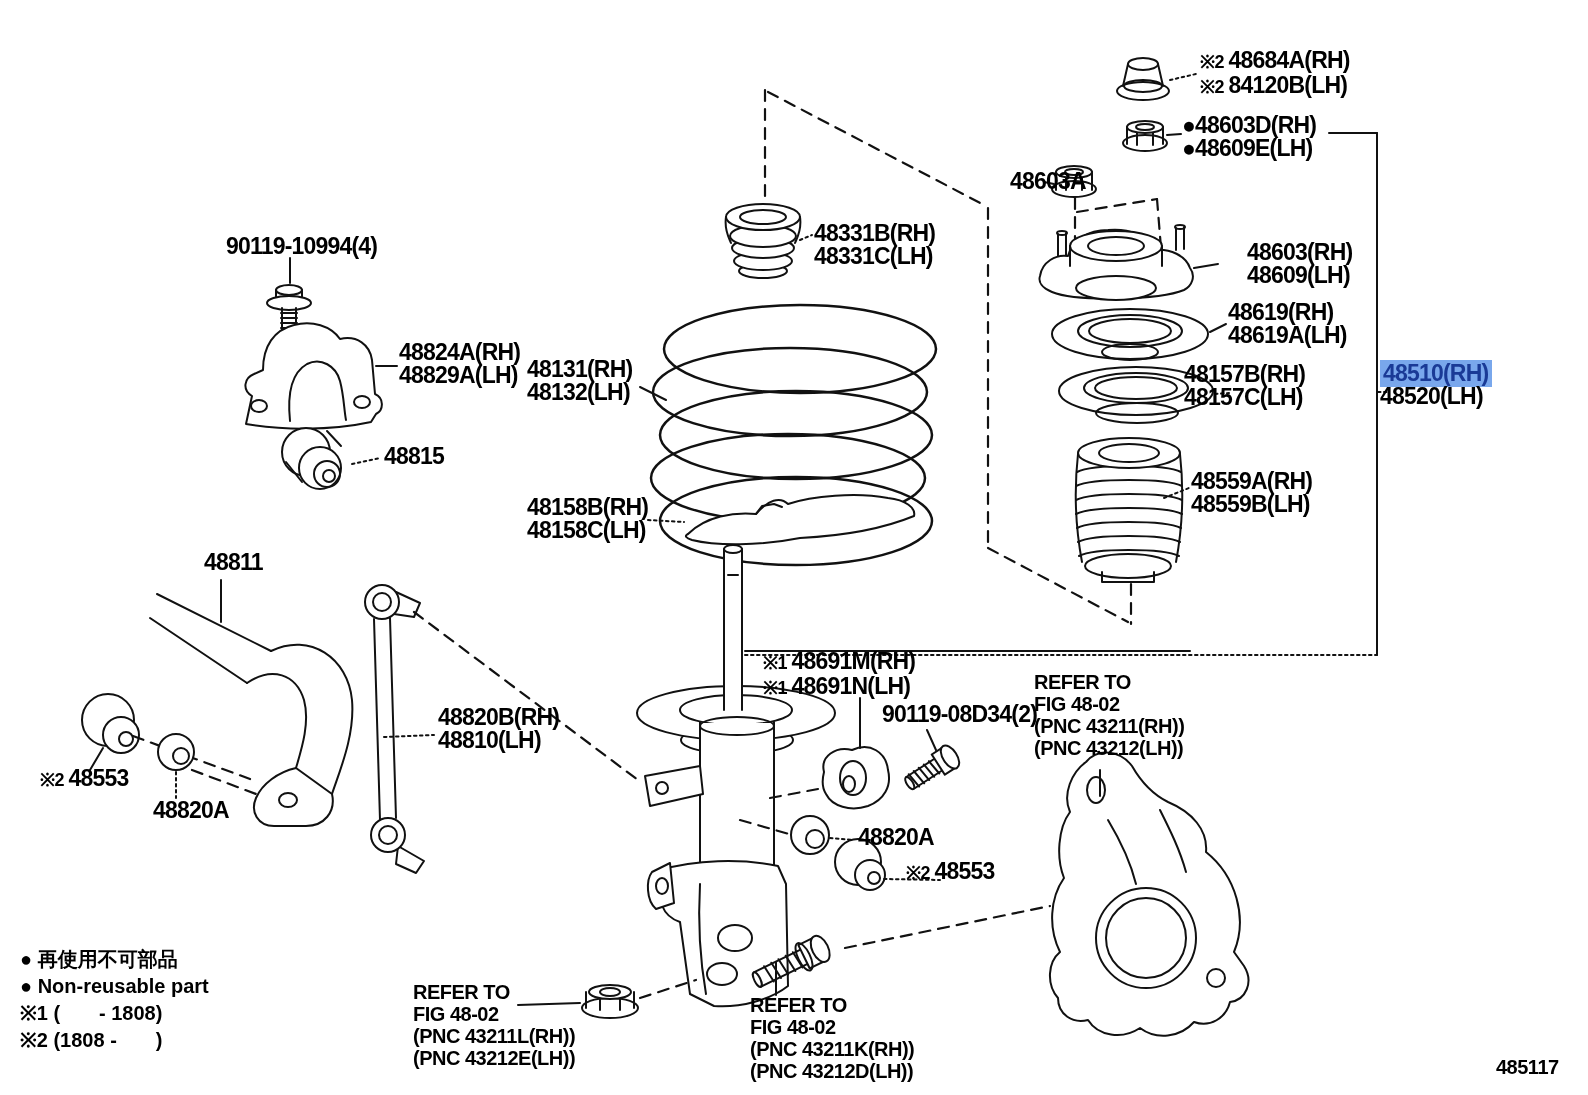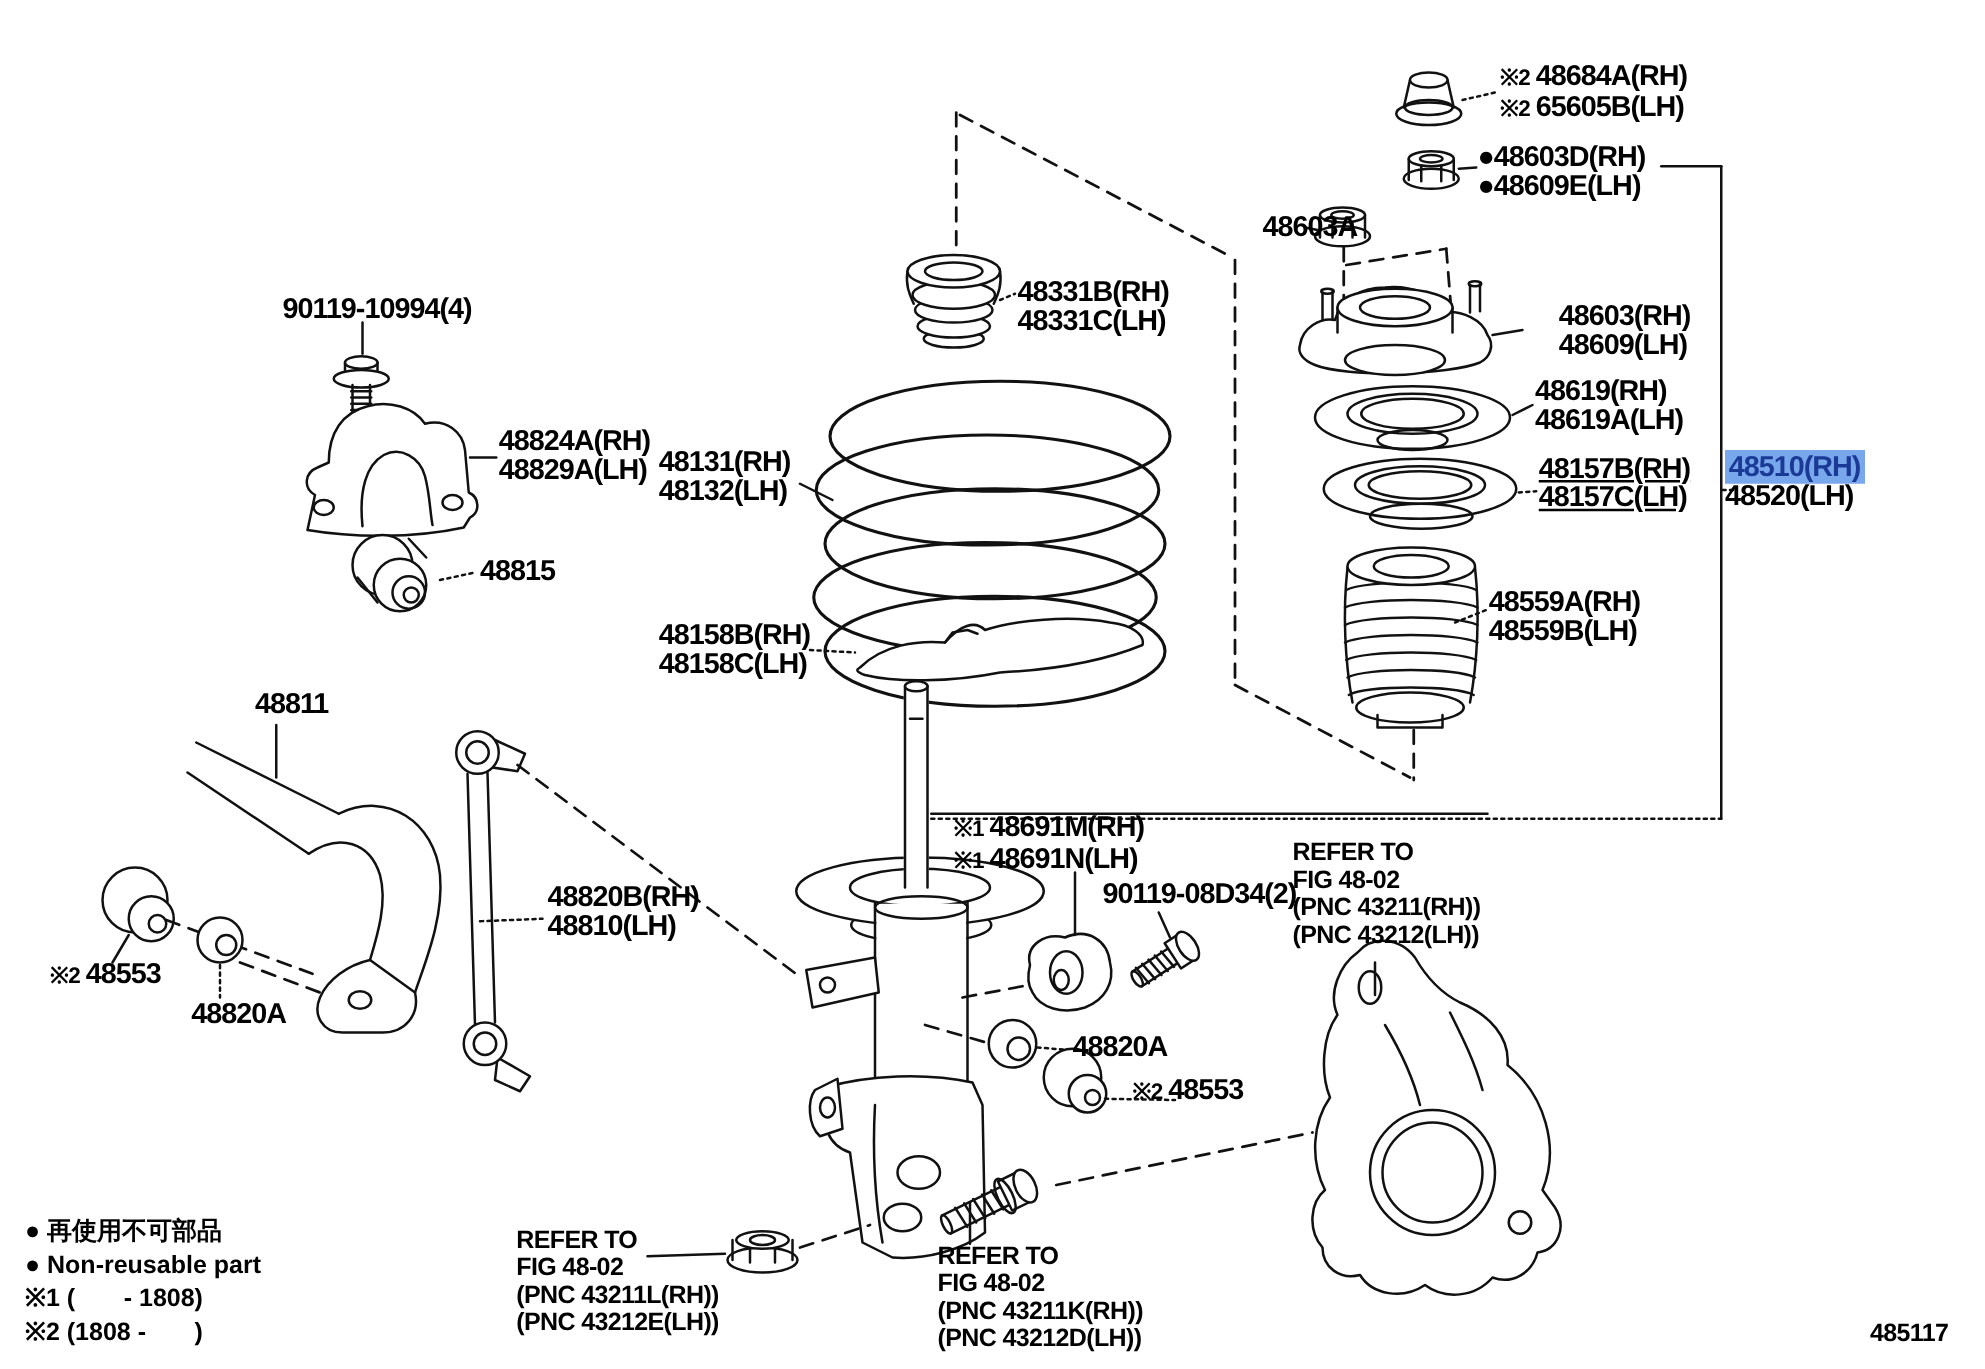--- a/index.html
+++ b/index.html
@@ -7,21 +7,21 @@
          font-family:"Liberation Sans",sans-serif;}
   #art{position:absolute;left:0;top:0;}
   .s{stroke:#111;fill:none;stroke-width:2;stroke-linecap:round;stroke-linejoin:round;}
   .wf{fill:#fff;}
   .dash{stroke-dasharray:11 8;stroke-width:2.2;}
   .dot{stroke-dasharray:2.5 3.5;}
   .thick{stroke-width:2.5;}
   .lbl{position:absolute;font-weight:700;font-size:23px;line-height:23px;
        letter-spacing:-0.8px;white-space:pre;color:#000;}
   .lbl.small{font-size:20px;line-height:22px;letter-spacing:-0.5px;}
-  .lbl.legend{font-size:20px;line-height:27px;letter-spacing:0;margin-top:26px;}
+  .lbl.legend{font-size:20px;line-height:27px;letter-spacing:0;}
   .lbl .pre{font-size:18px;letter-spacing:-0.5px;}
   .lbl .hl{padding:0 4px 1px 3px;}
 </style>
 </head>
 <body>
 
 <div id="stage">
 
 <svg id="art" width="1588" height="1095" viewBox="0 0 1588 1095">
 
@@ -303,26 +303,26 @@
       <path class="s wf" d="M-20 -13 H-2 V13 H-20 Z"></path>
       <ellipse class="s wf" cx="-2" cy="0" rx="8" ry="14"></ellipse>
       <ellipse class="s" cx="-20" cy="0" rx="6" ry="15"></ellipse>
     </g>
     <path class="s" d="M776 962 V995"></path>
   </g>
 
 </svg>
 
 <div id="labels">
-      <div class="lbl" style="left: 1200px; top: 49px;"><div><span class="pre">※2 </span><span>48684A(RH)</span></div><div><span class="pre">※2 </span><span>65605B(LH)</span></div></div>
+      <div class="lbl" style="left: 1200px; top: 49px;"><div><span class="pre">※2 </span><span>48684A(RH)</span></div><div><span class="pre">※2 </span><span>84120B(LH)</span></div></div>
       <div class="lbl" style="left: 1182px; top: 114px;"><div><span>●48603D(RH)</span></div><div><span>●48609E(LH)</span></div></div>
       <div class="lbl" style="left: 962px; top: 170px; margin-left: 48px;"><div><span>48603A</span></div></div>
       <div class="lbl" style="left: 1220px; top: 241px; margin-left: 27px;"><div><span>48603(RH)</span></div><div><span>48609(LH)</span></div></div>
       <div class="lbl" style="left: 1228px; top: 301px;"><div><span>48619(RH)</span></div><div><span>48619A(LH)</span></div></div>
-      <div class="lbl" style="left: 1231px; top: 363px; text-decoration: underline;"><div><span>48157B(RH)</span></div><div><span>48157C(LH)</span></div></div>
+      <div class="lbl" style="left: 1184px; top: 363px;"><div><span>48157B(RH)</span></div><div><span>48157C(LH)</span></div></div>
       <div class="lbl" style="left: 1380px; top: 362px;"><div><span class="hl" style="background: rgb(121, 167, 236); color: rgb(26, 58, 150); margin-top: 44px;">48510(RH)</span></div><div><span>48520(LH)</span></div></div>
       <div class="lbl" style="left: 1191px; top: 470px;"><div><span>48559A(RH)</span></div><div><span>48559B(LH)</span></div></div>
       <div class="lbl" style="left: 814px; top: 222px;"><div><span>48331B(RH)</span></div><div><span>48331C(LH)</span></div></div>
       <div class="lbl" style="left: 527px; top: 358px;"><div><span>48131(RH)</span></div><div><span>48132(LH)</span></div></div>
       <div class="lbl" style="left: 527px; top: 496px;"><div><span>48158B(RH)</span></div><div><span>48158C(LH)</span></div></div>
       <div class="lbl" style="left: 226px; top: 235px;"><div><span>90119-10994(4)</span></div></div>
       <div class="lbl" style="left: 399px; top: 341px;"><div><span>48824A(RH)</span></div><div><span>48829A(LH)</span></div></div>
       <div class="lbl" style="left: 384px; top: 445px;"><div><span>48815</span></div></div>
       <div class="lbl" style="left: 204px; top: 551px; text-align: center;"><div><span>48811</span></div></div>
       <div class="lbl" style="left: 438px; top: 706px;"><div><span>48820B(RH)</span></div><div><span>48810(LH)</span></div></div>

